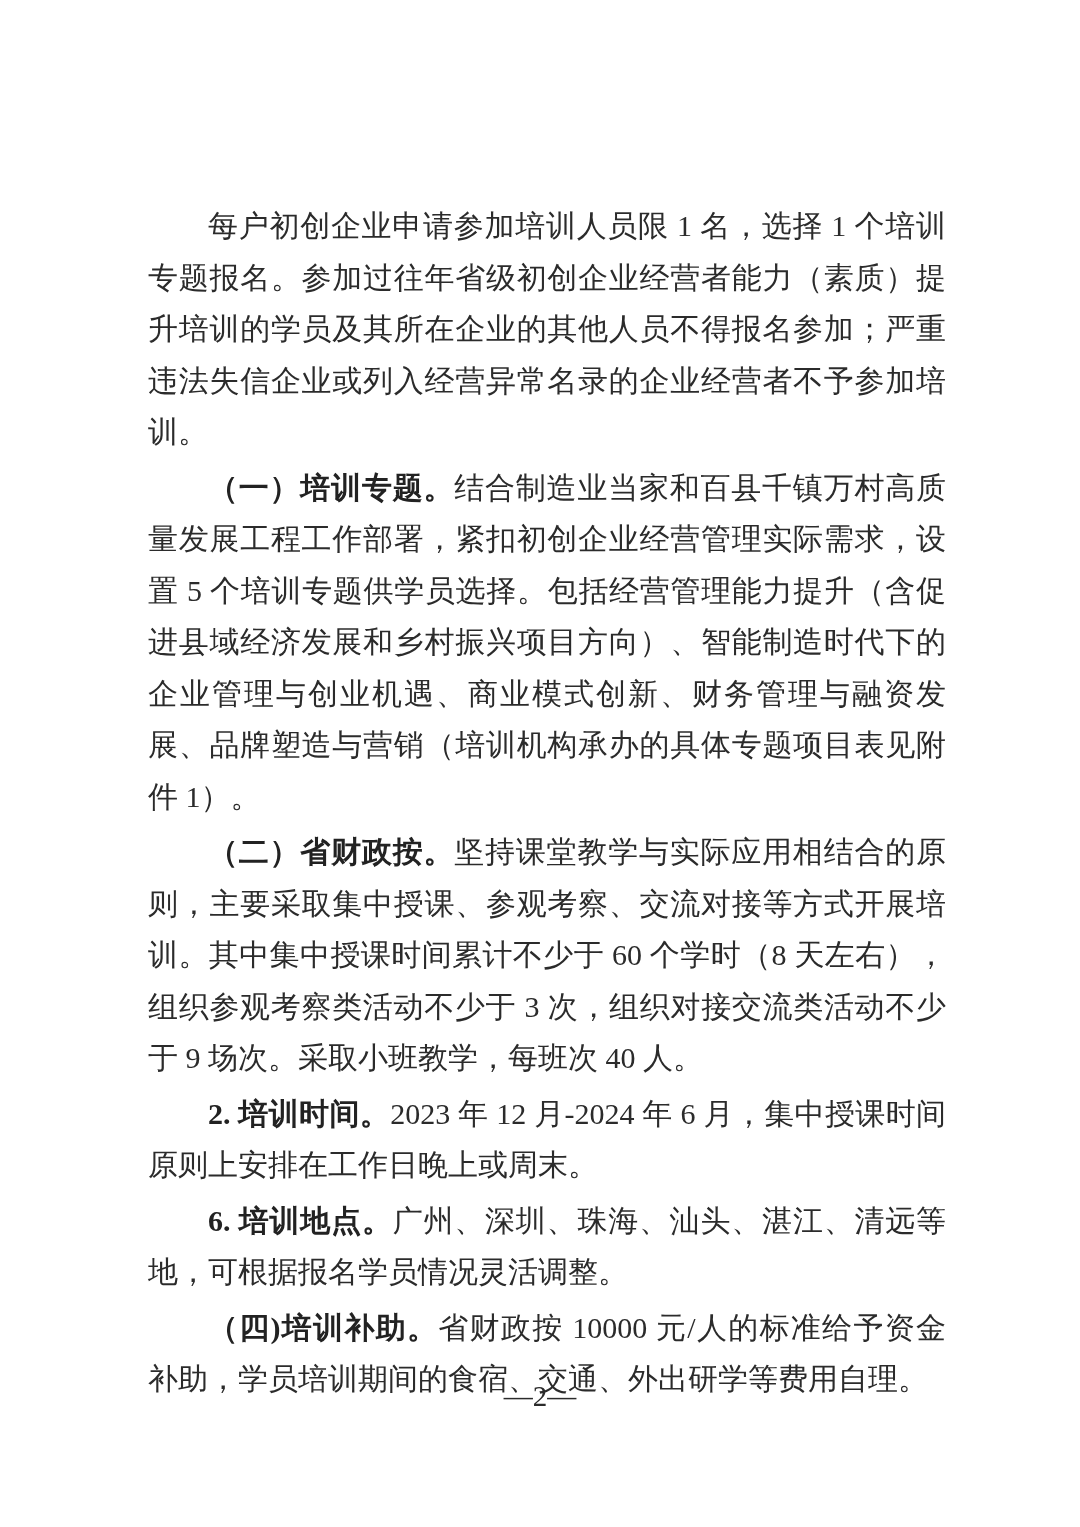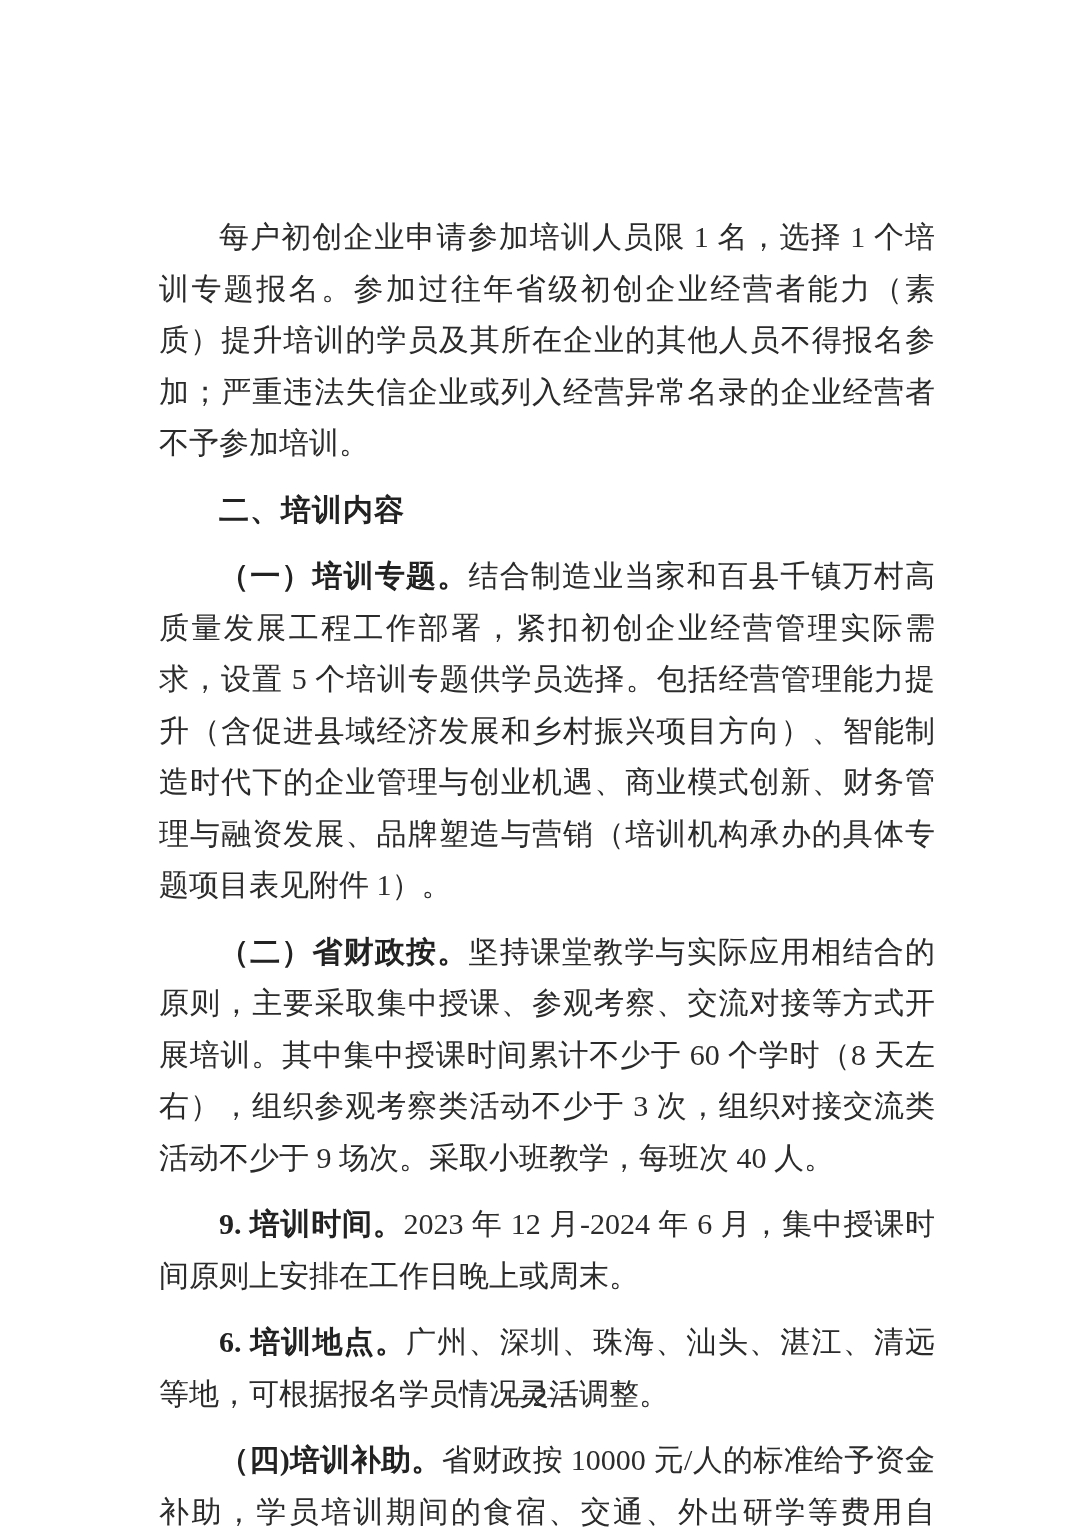--- a/index.html
+++ b/index.html
@@ -19,21 +19,21 @@
     position: absolute;
     left: 144px;
     top: 196px;
     width: 806px;
     font-size: 30px;
     line-height: 51.5px;
     color: #2b2b2b;
     text-align: justify;
   }
   .para {
-    margin: 15px;
+    margin: 4px;
     padding: 0;
     text-indent: 60px;
   }
   .lead {
     font-weight: bold;
     color: #222222;
   }
   
   .sans-lead .lead {
     font-family: "Liberation Sans", sans-serif;
@@ -52,28 +52,27 @@
   }
 </style>
 </head>
 <body>
 
 <div class="page">
   <div class="content">
 
     <p class="para"><span class="lead"></span><span>每户初创企业申请参加培训人员限 1 名，选择 1 个培训专题报名。参加过往年省级初创企业经营者能力（素质）提升培训的学员及其所在企业的其他人员不得报名参加；严重违法失信企业或列入经营异常名录的企业经营者不予参加培训。</span></p>
 
-    <p class="para sans-lead"><span class="lead">二、培训内容</span><span></span></p>
 
     <p class="para"><span class="lead">（一）培训专题。</span><span>结合制造业当家和百县千镇万村高质量发展工程工作部署，紧扣初创企业经营管理实际需求，设置 5 个培训专题供学员选择。包括经营管理能力提升（含促进县域经济发展和乡村振兴项目方向）、智能制造时代下的企业管理与创业机遇、商业模式创新、财务管理与融资发展、品牌塑造与营销（培训机构承办的具体专题项目表见附件 1）。</span></p>
 
     <p class="para"><span class="lead">（二）省财政按。</span><span>坚持课堂教学与实际应用相结合的原则，主要采取集中授课、参观考察、交流对接等方式开展培训。其中集中授课时间累计不少于 60 个学时（8 天左右），组织参观考察类活动不少于 3 次，组织对接交流类活动不少于 9 场次。采取小班教学，每班次 40 人。</span></p>
 
 
-    <p class="para"><span class="lead">9. 培训时间。</span><span>2023 年 12 月-2024 年 6 月，集中授课时间原则上安排在工作日晚上或周末。</span></p>
+    <p class="para"><span class="lead">2. 培训时间。</span><span>2023 年 12 月-2024 年 6 月，集中授课时间原则上安排在工作日晚上或周末。</span></p>
 
     <p class="para"><span class="lead">6. 培训地点。</span><span>广州、深圳、珠海、汕头、湛江、清远等地，可根据报名学员情况灵活调整。</span></p>
 
     <p class="para"><span class="lead">（四)培训补助。</span><span>省财政按 10000 元/人的标准给予资金补助，学员培训期间的食宿、交通、外出研学等费用自理。</span></p>
 
   </div>
 
   <div class="footer">—2—</div>
 </div>
 

